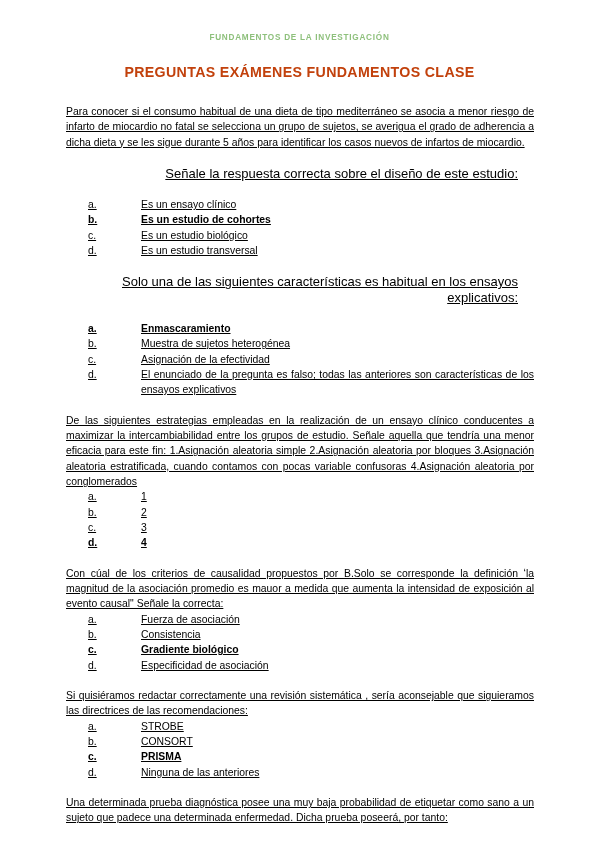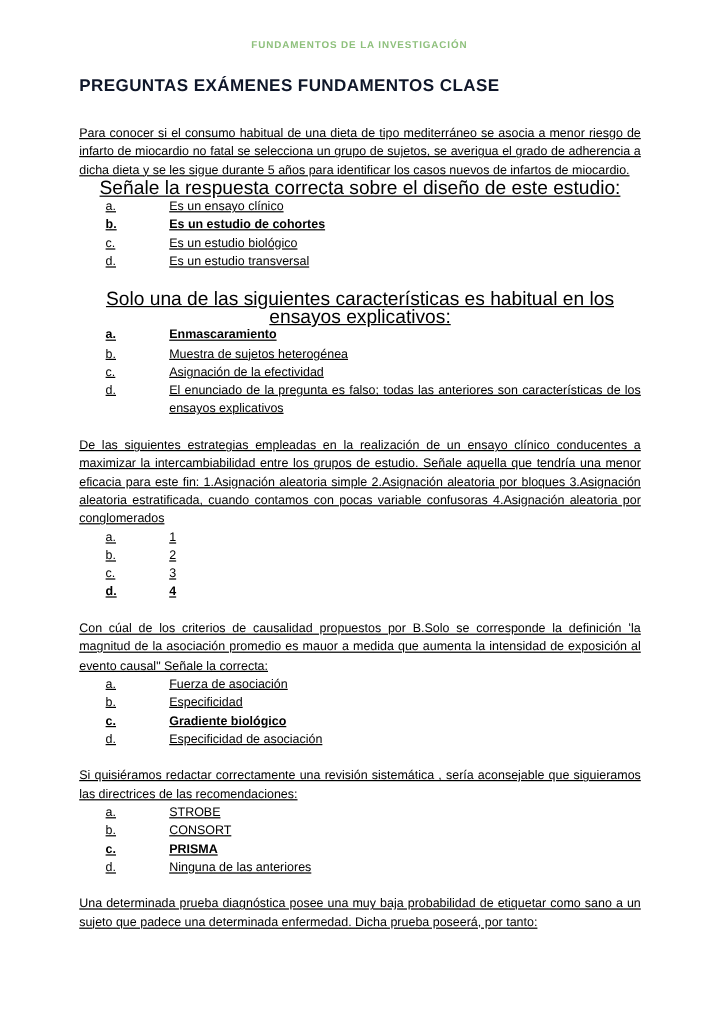--- a/index.html
+++ b/index.html
@@ -31,47 +31,48 @@
     letter-spacing: 0.75px;
     font-weight: bold;
     color: #8EC07C;
     white-space: nowrap;
   }
   .doc-title {
     position: absolute;
     top: 64px;
     left: 66px;
     right: 67px;
+    text-align: center;
     font-size: 14.2px;
     font-weight: bold;
     letter-spacing: 0.35px;
-    color: #0f172a;
+    color: #c2410c;
   }
   .content {
     position: absolute;
     top: 104px;
     left: 66px;
     width: 468px;
     text-decoration: underline;
   }
   .para {
     font-size: 10.4px;
     line-height: 15.3px;
     text-align: justify;
     text-justify: inter-word;
     margin: 0;
   }
   .para.lead {
     margin-bottom: 0;
   }
   .prompt {
-    font-size: 16px;
+    font-size: 13px;
     line-height: 15.3px;
-    text-align: center;
-    margin: 0;
+    text-align: right;
+    margin: 16px;
   }
   .block {
     margin-bottom: 15.3px;
   }
   .block:last-child {
     margin-bottom: 0;
   }
   ol.options {
     list-style: none;
     margin: 0;
@@ -179,21 +180,21 @@
 
     <div class="block">
       <p class="para">Con cúal de los criterios de causalidad propuestos por B.Solo se corresponde la definición ʻla magnitud de la asociación promedio es mauor a medida que aumenta la intensidad de exposición al evento causal" Señale la correcta:</p>
       <ol class="options">
         <li>
           <span class="marker">a.</span>
           <span class="opt-text">Fuerza de asociación</span>
         </li>
         <li>
           <span class="marker">b.</span>
-          <span class="opt-text">Especificidad</span>
+          <span class="opt-text">Consistencia</span>
         </li>
         <li class="correct">
           <span class="marker">c.</span>
           <span class="opt-text">Gradiente biológico</span>
         </li>
         <li>
           <span class="marker">d.</span>
           <span class="opt-text">Especificidad de asociación</span>
         </li>
       </ol>

